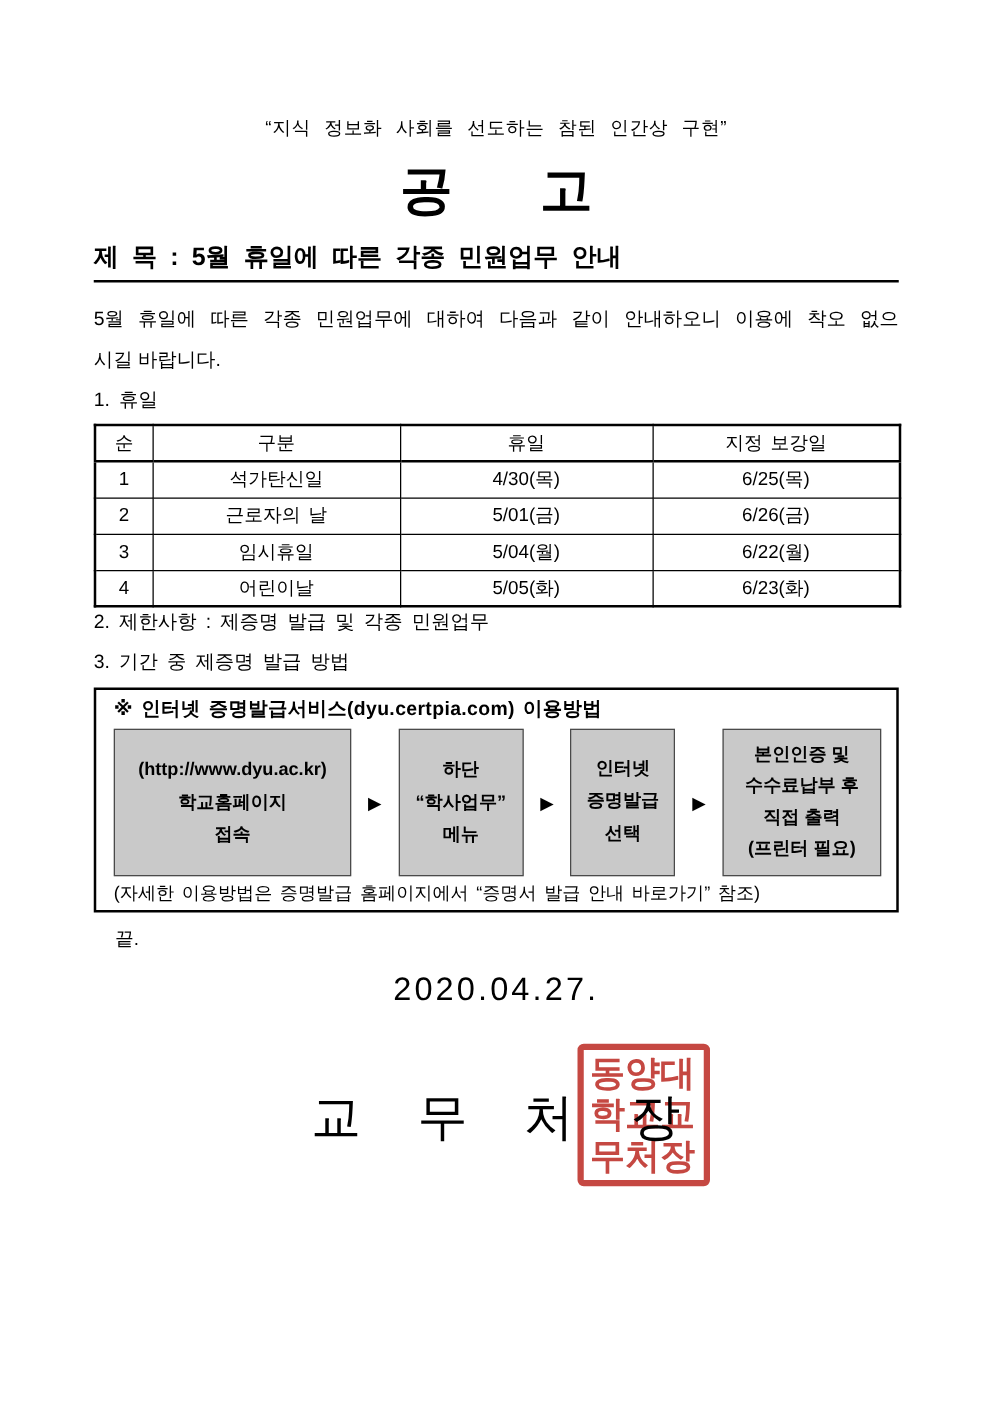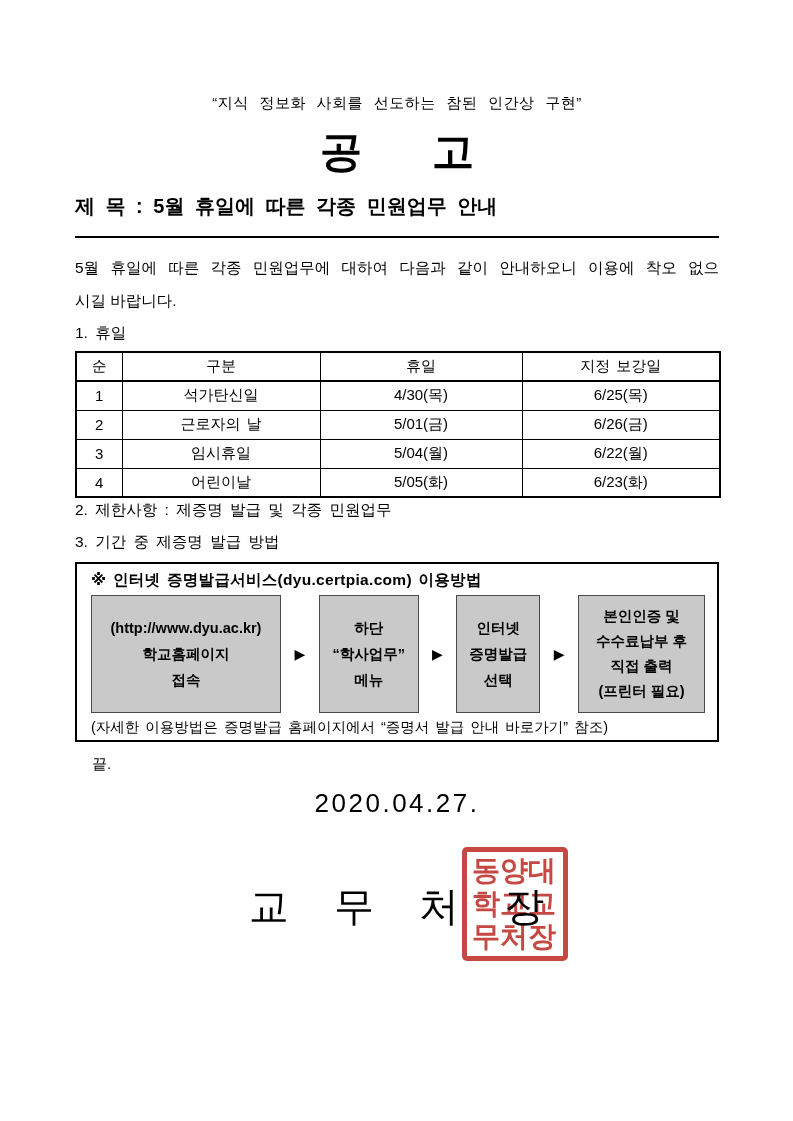--- a/index.html
+++ b/index.html
@@ -21,21 +21,21 @@
   }
   .notice-title {
     margin-top: 15px;
     display: flex; justify-content: center; gap: 70px;
     font-size: 42px; line-height: 48px; font-weight: bold;
   }
   .subject {
     margin-top: 17px;
     font-size: 20px; line-height: 26px; font-weight: bold;
     word-spacing: 5px;
-    padding-bottom: 17px;
+    padding-bottom: 5px;
     border-bottom: 2.5px solid #000;
   }
   .intro { margin-top: 13px; font-size: 15.5px; line-height: 33px; }
   .intro-l1 { text-align: justify; text-align-last: justify; }
   .sec { font-size: 15.5px; line-height: 24px; word-spacing: 3px; }
   .sec-1 { margin-top: 4px; }
   .sec-2 { margin-top: 0; }
   .sec-3 { margin-top: 8px; }
   table.holidays {
     margin-top: 6px;
@@ -66,21 +66,21 @@
   .step {
     background: #c9c9c9;
     border: 1.5px solid #4a4a4a;
     height: 118px;
     display: flex; flex-direction: column; justify-content: center;
     text-align: center;
     font-size: 14.5px; font-weight: bold; line-height: 26px;
   }
   .step.s1 { width: 190px; }
   .step.s2 { width: 100px; }
-  .step.s3 { width: 84px; }
+  .step.s3 { width: 84px; font-family: Liberation Mono, monospace; }
   .step.s4 { width: 127px; line-height: 25px; }
   .arrow {
     flex: 1; text-align: center;
     font-size: 14px; color: #000;
   }
   .ib-caption {
     margin-top: 4px;
     font-size: 14.5px; line-height: 20px; word-spacing: 2px;
   }
   .end-label { margin-top: 11px; margin-left: 17px; font-size: 15px; line-height: 22px; }

